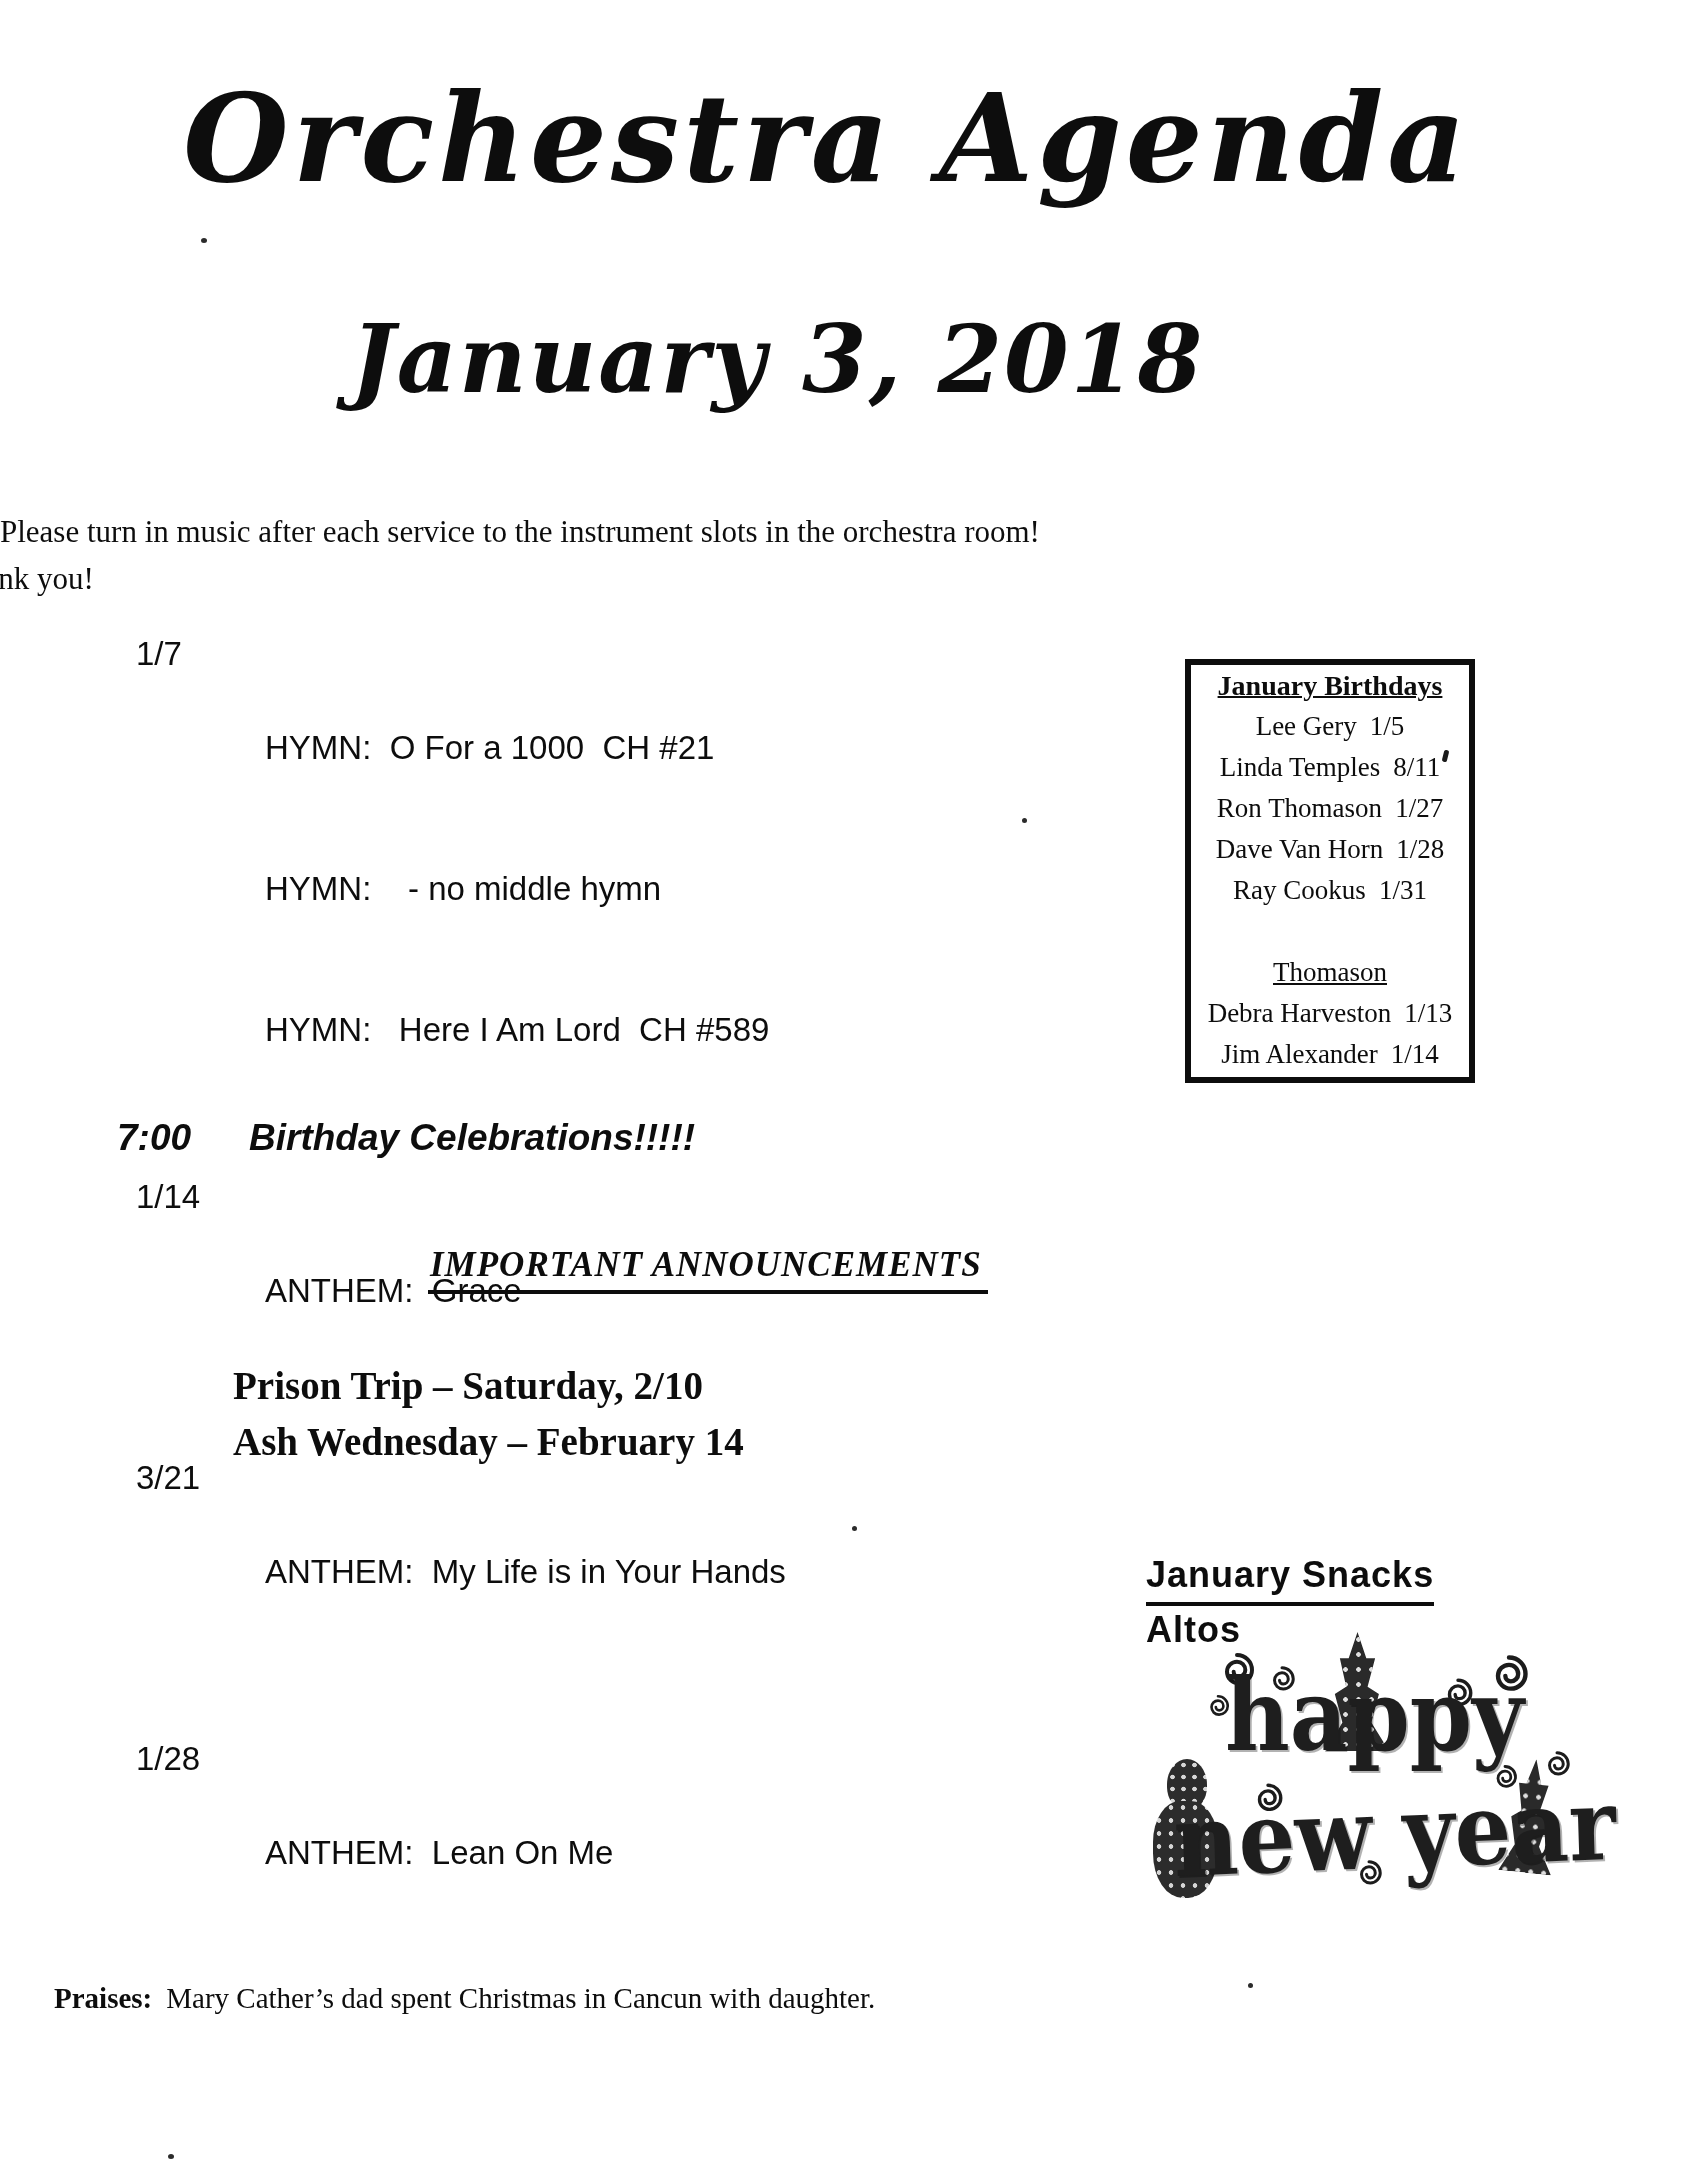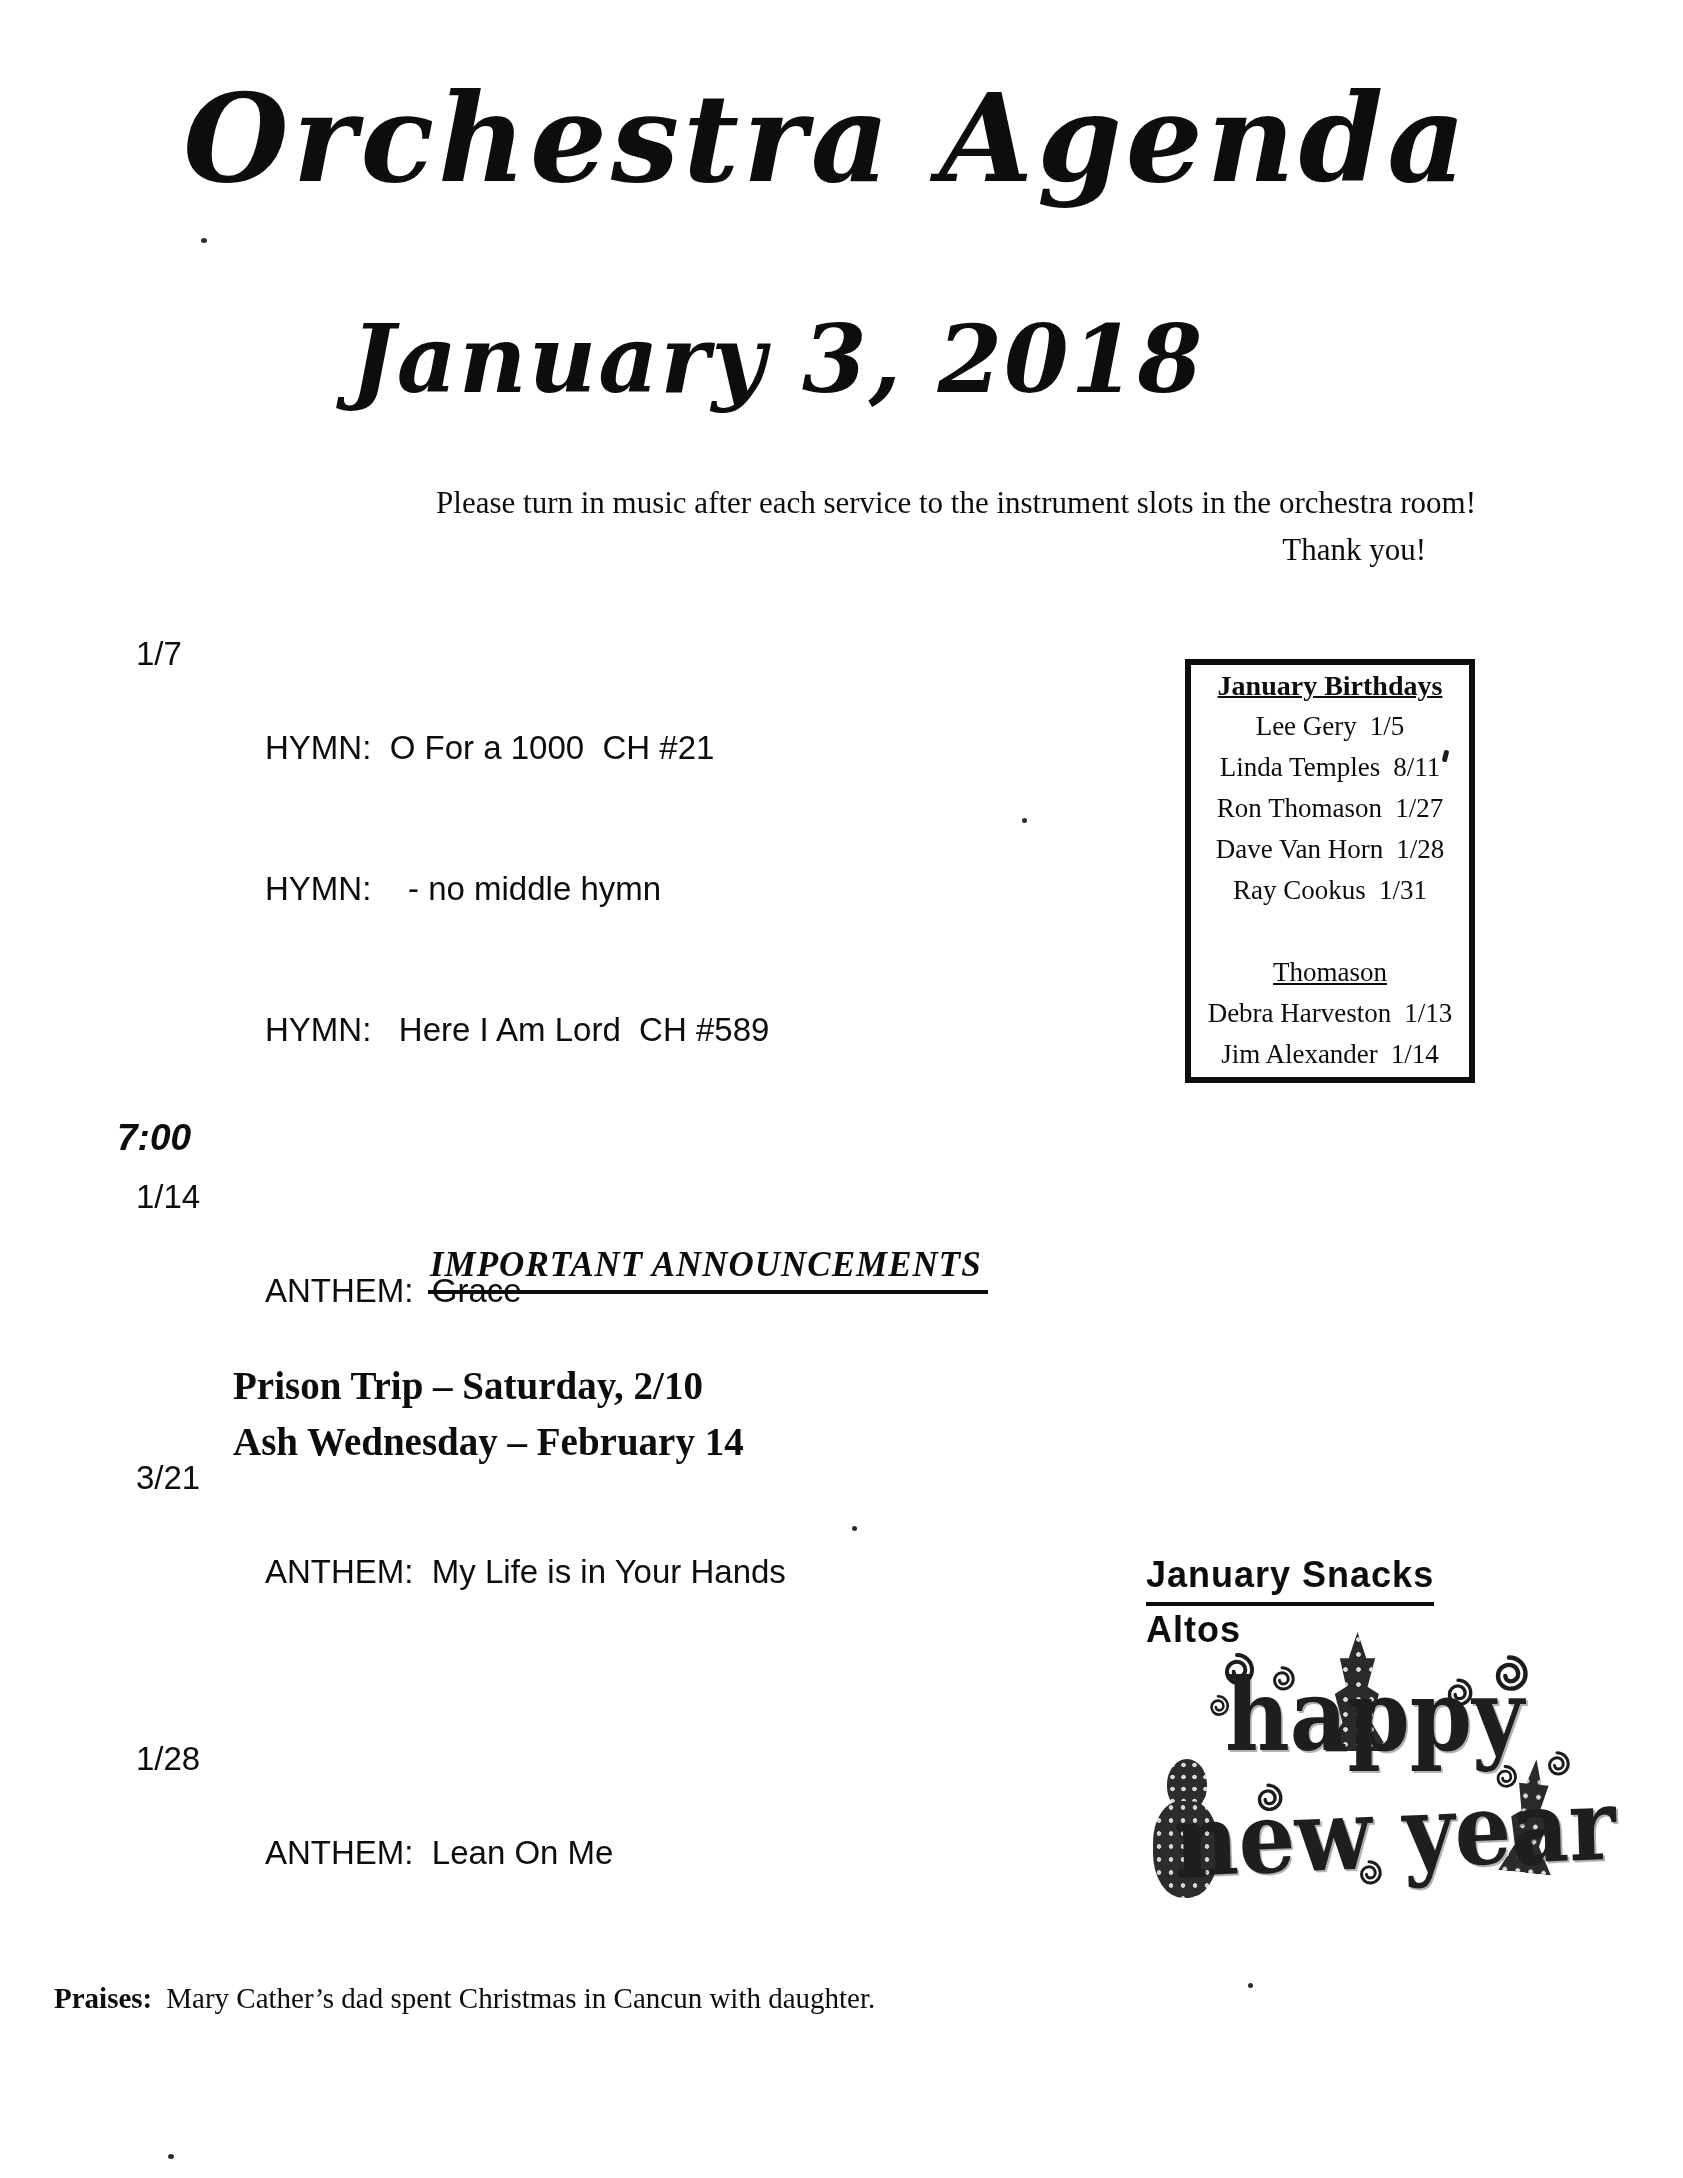--- a/index.html
+++ b/index.html
@@ -5,21 +5,21 @@
   html,body{margin:0;padding:0;background:#e8e8e8;}
   .page{position:relative;width:1683px;height:2178px;background:#ffffff;color:#0d0d0d;overflow:hidden;margin:0 auto;}
 
   
   .title{position:absolute;top:67px;left:0;width:1683px;text-align:center;
          font-family:"DejaVu Serif",serif;font-style:italic;font-weight:700;
          font-size:121px;letter-spacing:4px;transform:translateX(-15px);white-space:nowrap;}
   .date{position:absolute;top:305px;left:0;width:1683px;text-align:center;
         font-family:"DejaVu Serif",serif;font-style:italic;font-weight:700;
         font-size:93px;letter-spacing:2px;transform:translateX(-64px);white-space:nowrap;}
-  .notice{position:absolute;top:479px;left:0;width:1476px;text-align:right;
+  .notice{position:absolute;top:508px;left:0;width:1476px;text-align:left;
           font-family:"Liberation Serif",serif;font-size:31px;line-height:47px;}
   .notice .l2{transform:translateX(-50px);}
 
   
   .schedule{position:absolute;top:630px;left:136px;font-family:"Liberation Sans",sans-serif;
             font-size:33px;}
   .group{display:flex;}
   .g1{margin-bottom:26px;} .g2{margin-bottom:46px;} .g3{margin-bottom:46px;}
   .gdate{width:129px;flex:none;line-height:47px;}
   .glines{line-height:47px;white-space:pre-wrap;}
@@ -122,20 +122,21 @@
     <div class="group g4">
       <div class="gdate">1/28</div>
       <div class="glines">
         <div class="sline">ANTHEM:  Lean On Me</div>
       </div>
     </div>
   </div>
 
   <div class="special">
     <div class="time">7:00</div>
+    <div>Birthday Celebrations!!!!!</div>
   </div>
 
   <div class="bbox">
     <div class="btitle">January Birthdays</div>
     <div class="brow"><span>Lee Gery</span><span class="bdate">1/5</span></div>
     <div class="brow"><span>Linda Temples</span><span class="bdate">8/11</span></div>
     <div class="brow"><span>Ron Thomason</span><span class="bdate">1/27</span></div>
     <div class="brow"><span>Dave Van Horn</span><span class="bdate">1/28</span></div>
     <div class="brow"><span>Ray Cookus</span><span class="bdate">1/31</span></div>
     <div class="bsub">Thomason</div>

